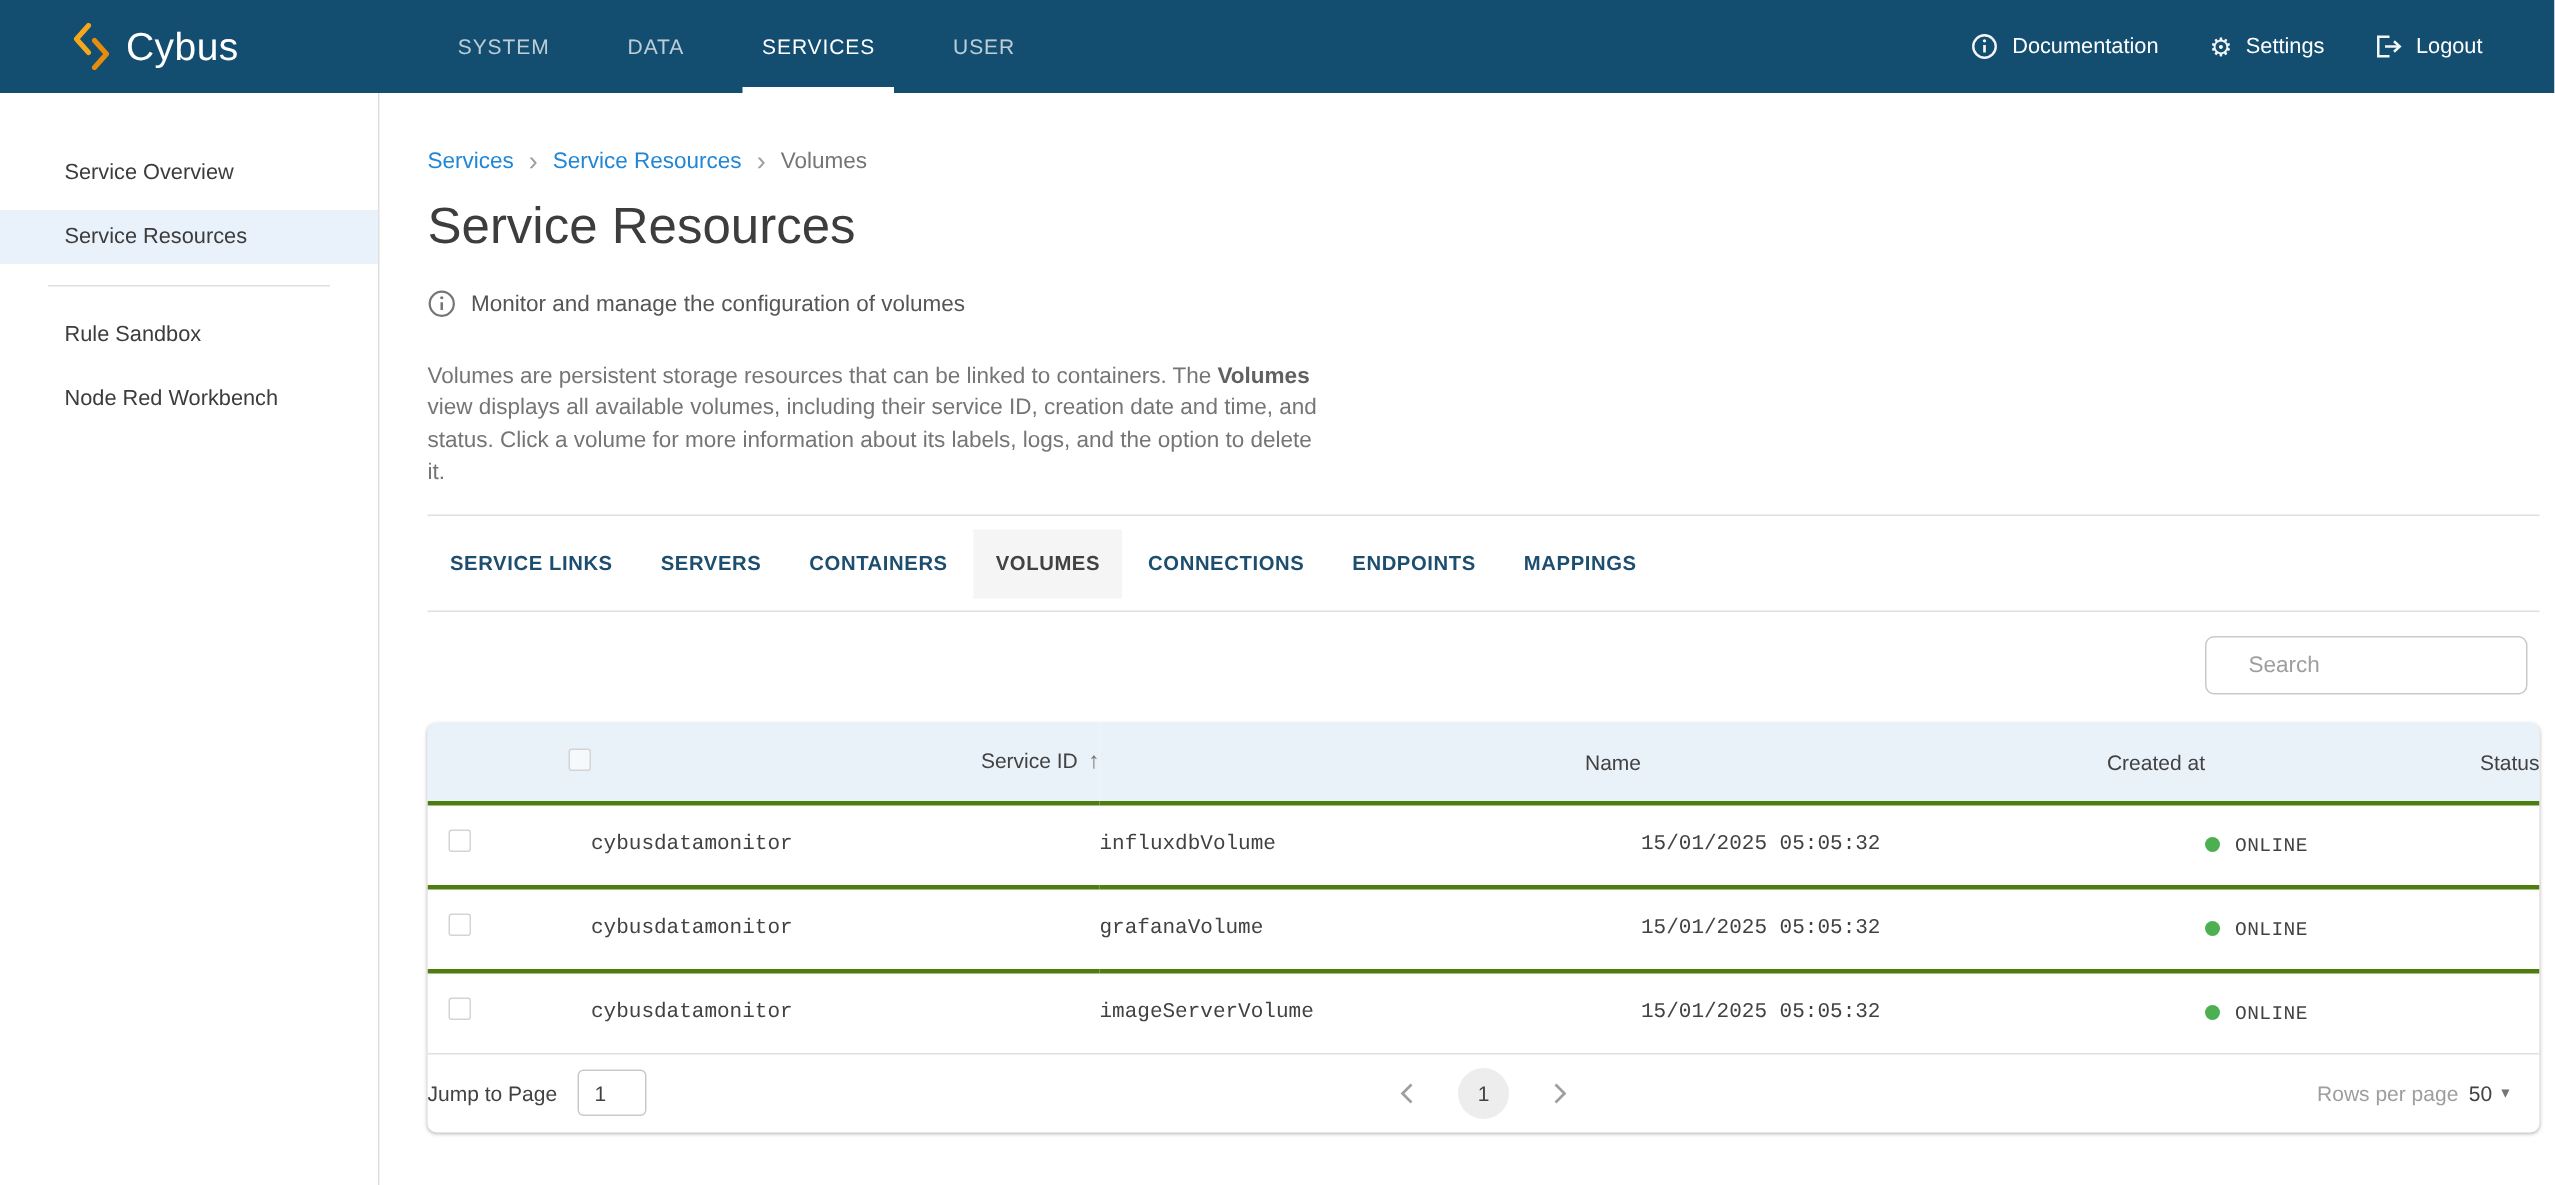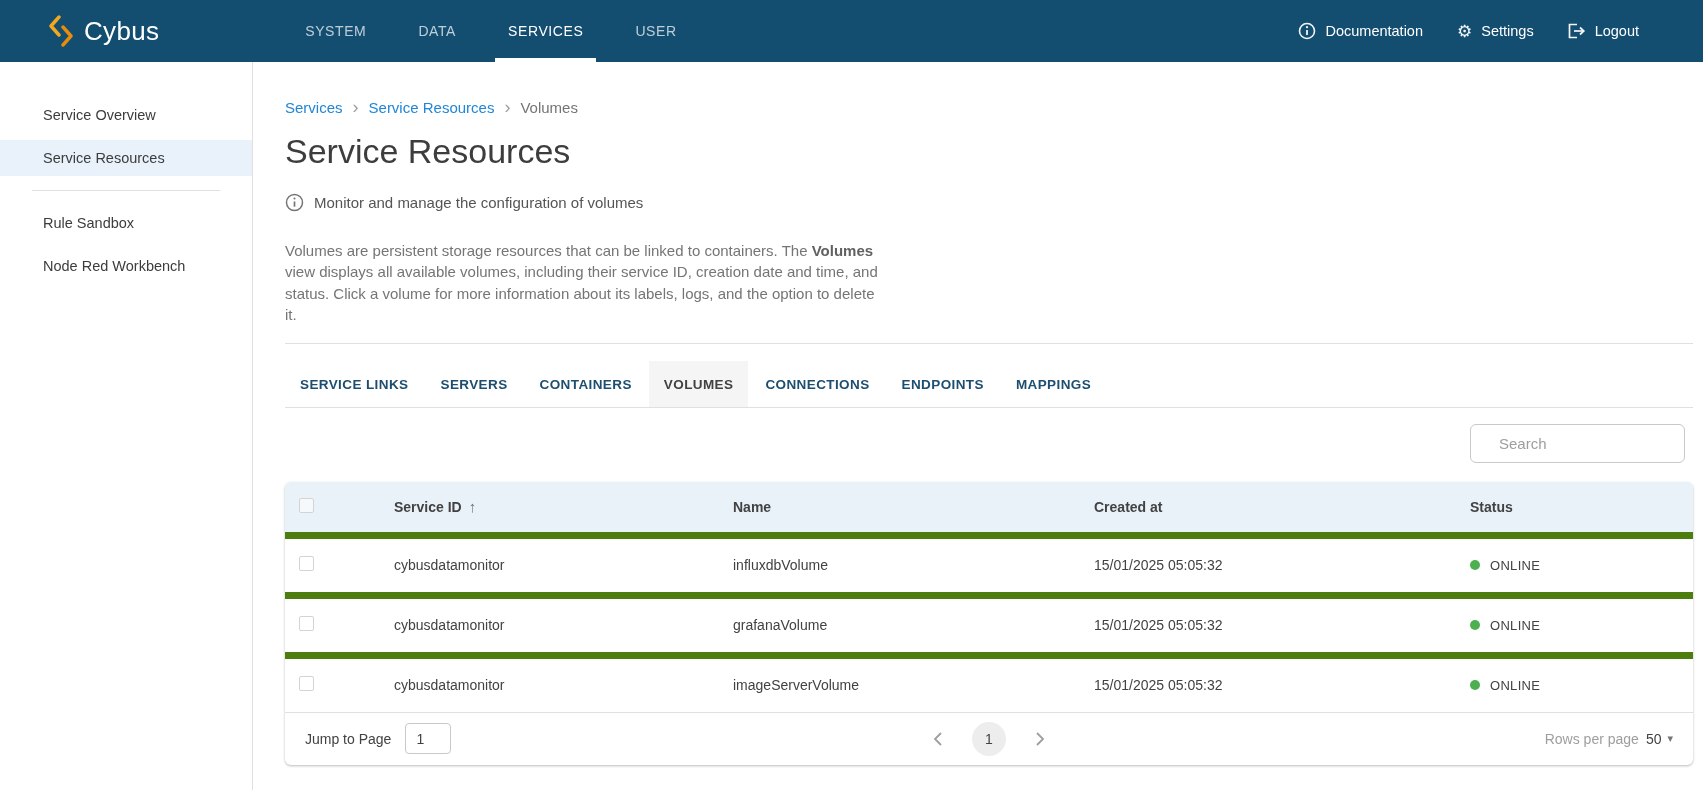--- a/index.html
+++ b/index.html
@@ -8,21 +8,21 @@
 
   
   .navbar { height:62px; background:var(--navbar_bg,#134d70); display:flex; align-items:center; position:relative; }
   .brand { display:flex; align-items:center; gap:10px; margin-left:48px; }
   .brand-name { color:#fff; font-size:26px; font-weight:500; letter-spacing:.3px; }
   .nav-items { display:flex; margin-left:120px; height:100%; }
   .nav-item { position:relative; height:100%; display:flex; align-items:center; padding:0 26px;
               color:rgba(255,255,255,.72); font-size:14px; letter-spacing:.6px; cursor:pointer; }
   .nav-item.active { color:#fff; }
   .nav-item.active .nav-underline { position:absolute; left:13px; right:13px; bottom:0; height:4px; background:#fff; }
-  .nav-actions { position:absolute; right:64px; display:flex; align-items:center; gap:34px; }
+  .nav-actions { position:absolute; right:48px; display:flex; align-items:center; gap:34px; }
   .nav-action { display:flex; align-items:center; gap:9px; color:#fff; font-size:14.5px; cursor:pointer; }
   .nav-action svg, .nav-action .gear { opacity:.95; }
   .gear { font-size:17px; line-height:1; }
 
   
   .layout { display:flex; height:728px; }
   .sidebar { width:253px; border-right:1px solid #e0e0e0; padding-top:28px; flex-shrink:0; }
   .side-item { height:36px; margin:7px 0; display:flex; align-items:center; padding-left:43px;
                font-size:14.5px; color:#3c3c3c; cursor:pointer; }
   .side-item.active { background:var(--sidebar_active_bg,#e9f1fb); }
@@ -35,53 +35,53 @@
   .crumb-link { color:var(--link,#2086d6); cursor:pointer; }
   .crumb-current { color:#757575; }
   .crumb-sep { color:#9e9e9e; font-size:18px; line-height:1; }
   .page-title { margin-top:16px; font-size:34px; font-weight:400; color:#3d3d3d; }
   .subtitle-row { margin-top:22px; display:flex; align-items:center; gap:10px; color:#555; font-size:15px; }
   .description { margin-top:28px; width:600px; font-size:15px; line-height:1.42; color:#757575; }
   .description b { color:#616161; }
 
   
   .tabs-divider { border:none; border-top:1px solid #e0e0e0; margin-top:18px; }
-  .tabs { display:flex; align-items:flex-end; height:64px; gap:2px; border-bottom:1px solid #e0e0e0; }
+  .tabs { display:flex; align-items:center; height:64px; gap:2px; border-bottom:1px solid #e0e0e0; }
   .tab { height:46px; display:flex; align-items:center; padding:0 15px; font-size:13.5px; font-weight:bold;
          letter-spacing:.4px; color:var(--tab_text,#1d4e70); cursor:pointer; }
   .tab.active { background:#f5f5f5; color:#424242; }
 
   
   .search-row { display:flex; justify-content:flex-end; padding:16px 8px 0 0; }
   .search-box { width:215px; height:39px; border:1px solid #c9c9c9; border-radius:6px;
                 display:flex; align-items:center; padding:0 12px 0 28px; background:#fff; }
   .search-box input { flex:1; border:none; outline:none; font-size:15px; color:#424242;
                       font-family:"Liberation Sans",sans-serif; background:transparent; }
   .search-box input::placeholder { color:#9e9e9e; }
 
   
   .card { margin-top:19px; width:1408px; border-radius:6px; background:#fff;
           box-shadow:0 1px 3px rgba(0,0,0,.18), 0 1px 2px rgba(0,0,0,.10); overflow:hidden; }
   table { width:100%; border-collapse:collapse; table-layout:fixed; }
   thead tr { background:var(--table_header_bg,#e9f1f9); }
   th, td { height:53px; text-align:left; font-size:14px; color:#424242; vertical-align:middle; }
-  th { font-weight:bold; }
-  tbody tr { border-top:7px solid #4d7c0f; }
+  th { font-weight:normal;text-align:right; }
+  tbody tr { border-top:3px solid #4d7c0f;font-family:Liberation Mono, monospace; }
   .cb-cell { padding-left:14px; }
   .checkbox { display:inline-block; width:15px; height:15px; border:1.5px solid #d4d4d4;
               border-radius:2px; background:rgba(255,255,255,.55); cursor:pointer; }
   .sort-arrow { color:#757575; font-size:15px; margin-left:7px; }
   .status-cell { display:flex; align-items:center; gap:10px; height:53px; }
   .dot { width:10px; height:10px; border-radius:50%; background:var(--status_green,#4caf50); }
   .status-label { font-size:13px; letter-spacing:.3px; }
 
   
   .table-footer { border-top:1px solid #e0e0e0; height:53px; position:relative;
                   display:flex; align-items:center; }
-  .jump { display:flex; align-items:center; gap:14px; margin-left:20px; font-size:14px; }
+  .jump { display:flex; align-items:center; gap:14px; font-size:14px; }
   .jump input { width:46px; height:31px; border:1px solid #c9c9c9; border-radius:4px;
                 padding-left:10px; font-size:14px; color:#424242; outline:none;
                 font-family:"Liberation Sans",sans-serif; }
   .pager { position:absolute; left:50%; transform:translateX(-50%); display:flex; align-items:center; gap:28px; }
   .page-circle { width:34px; height:34px; border-radius:50%; background:#ededed; display:flex;
                  align-items:center; justify-content:center; font-size:14px; cursor:pointer; }
   .pg-btn { cursor:pointer; display:flex; align-items:center; }
   .rpp { margin-left:auto; margin-right:20px; display:flex; align-items:center; gap:7px; font-size:14px;text-align:right; }
   .rpp-label { color:#9e9e9e; }
   .rpp-value { color:#424242; cursor:pointer; display:flex; align-items:center; gap:6px; }

